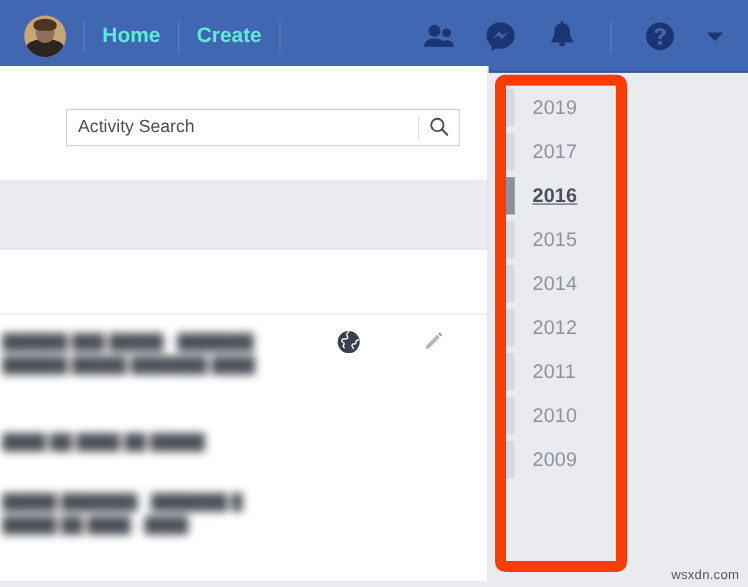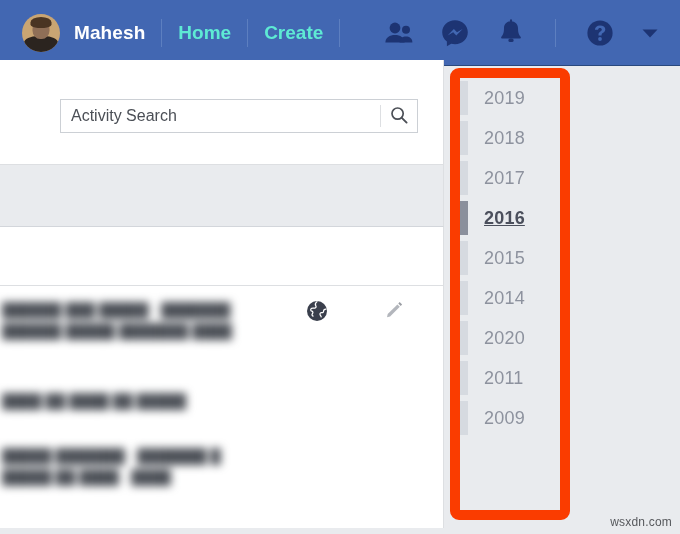--- a/index.html
+++ b/index.html
@@ -281,21 +281,20 @@
 
 <div id="topnav">
   <div class="nav-left">
 
     <div id="avatar">
       <div class="body"></div>
       <div class="face"></div>
       <div class="hair"></div>
     </div>
 
-    <div class="nav-name">Mahesh</div>
 
     <div class="nav-sep"></div>
 
     <div class="nav-link">Home</div>
 
     <div class="nav-sep"></div>
 
     <div class="nav-link">Create</div>
 
     <div class="nav-sep"></div>
@@ -399,24 +398,20 @@
 </div>
 
 <div id="year-rail-outer">
   <div id="year-rail">
 
     <div class="year-row">
       <div class="year-tick"></div>
       <div class="year-label">2019</div>
     </div>
 
-    <div class="year-row">
-      <div class="year-tick"></div>
-      <div class="year-label">2018</div>
-    </div>
 
     <div class="year-row">
       <div class="year-tick"></div>
       <div class="year-label">2017</div>
     </div>
 
     <div class="year-row active">
       <div class="year-tick"></div>
       <div class="year-label">2016</div>
     </div>
@@ -427,28 +422,32 @@
     </div>
 
     <div class="year-row">
       <div class="year-tick"></div>
       <div class="year-label">2014</div>
     </div>
 
 
     <div class="year-row">
       <div class="year-tick"></div>
-      <div class="year-label">2020</div>
+      <div class="year-label">2012</div>
     </div>
 
     <div class="year-row">
       <div class="year-tick"></div>
       <div class="year-label">2011</div>
     </div>
 
+    <div class="year-row">
+      <div class="year-tick"></div>
+      <div class="year-label">2010</div>
+    </div>
 
     <div class="year-row">
       <div class="year-tick"></div>
       <div class="year-label">2009</div>
     </div>
 
   </div>
 </div>
 
 <div id="watermark">wsxdn.com</div>

